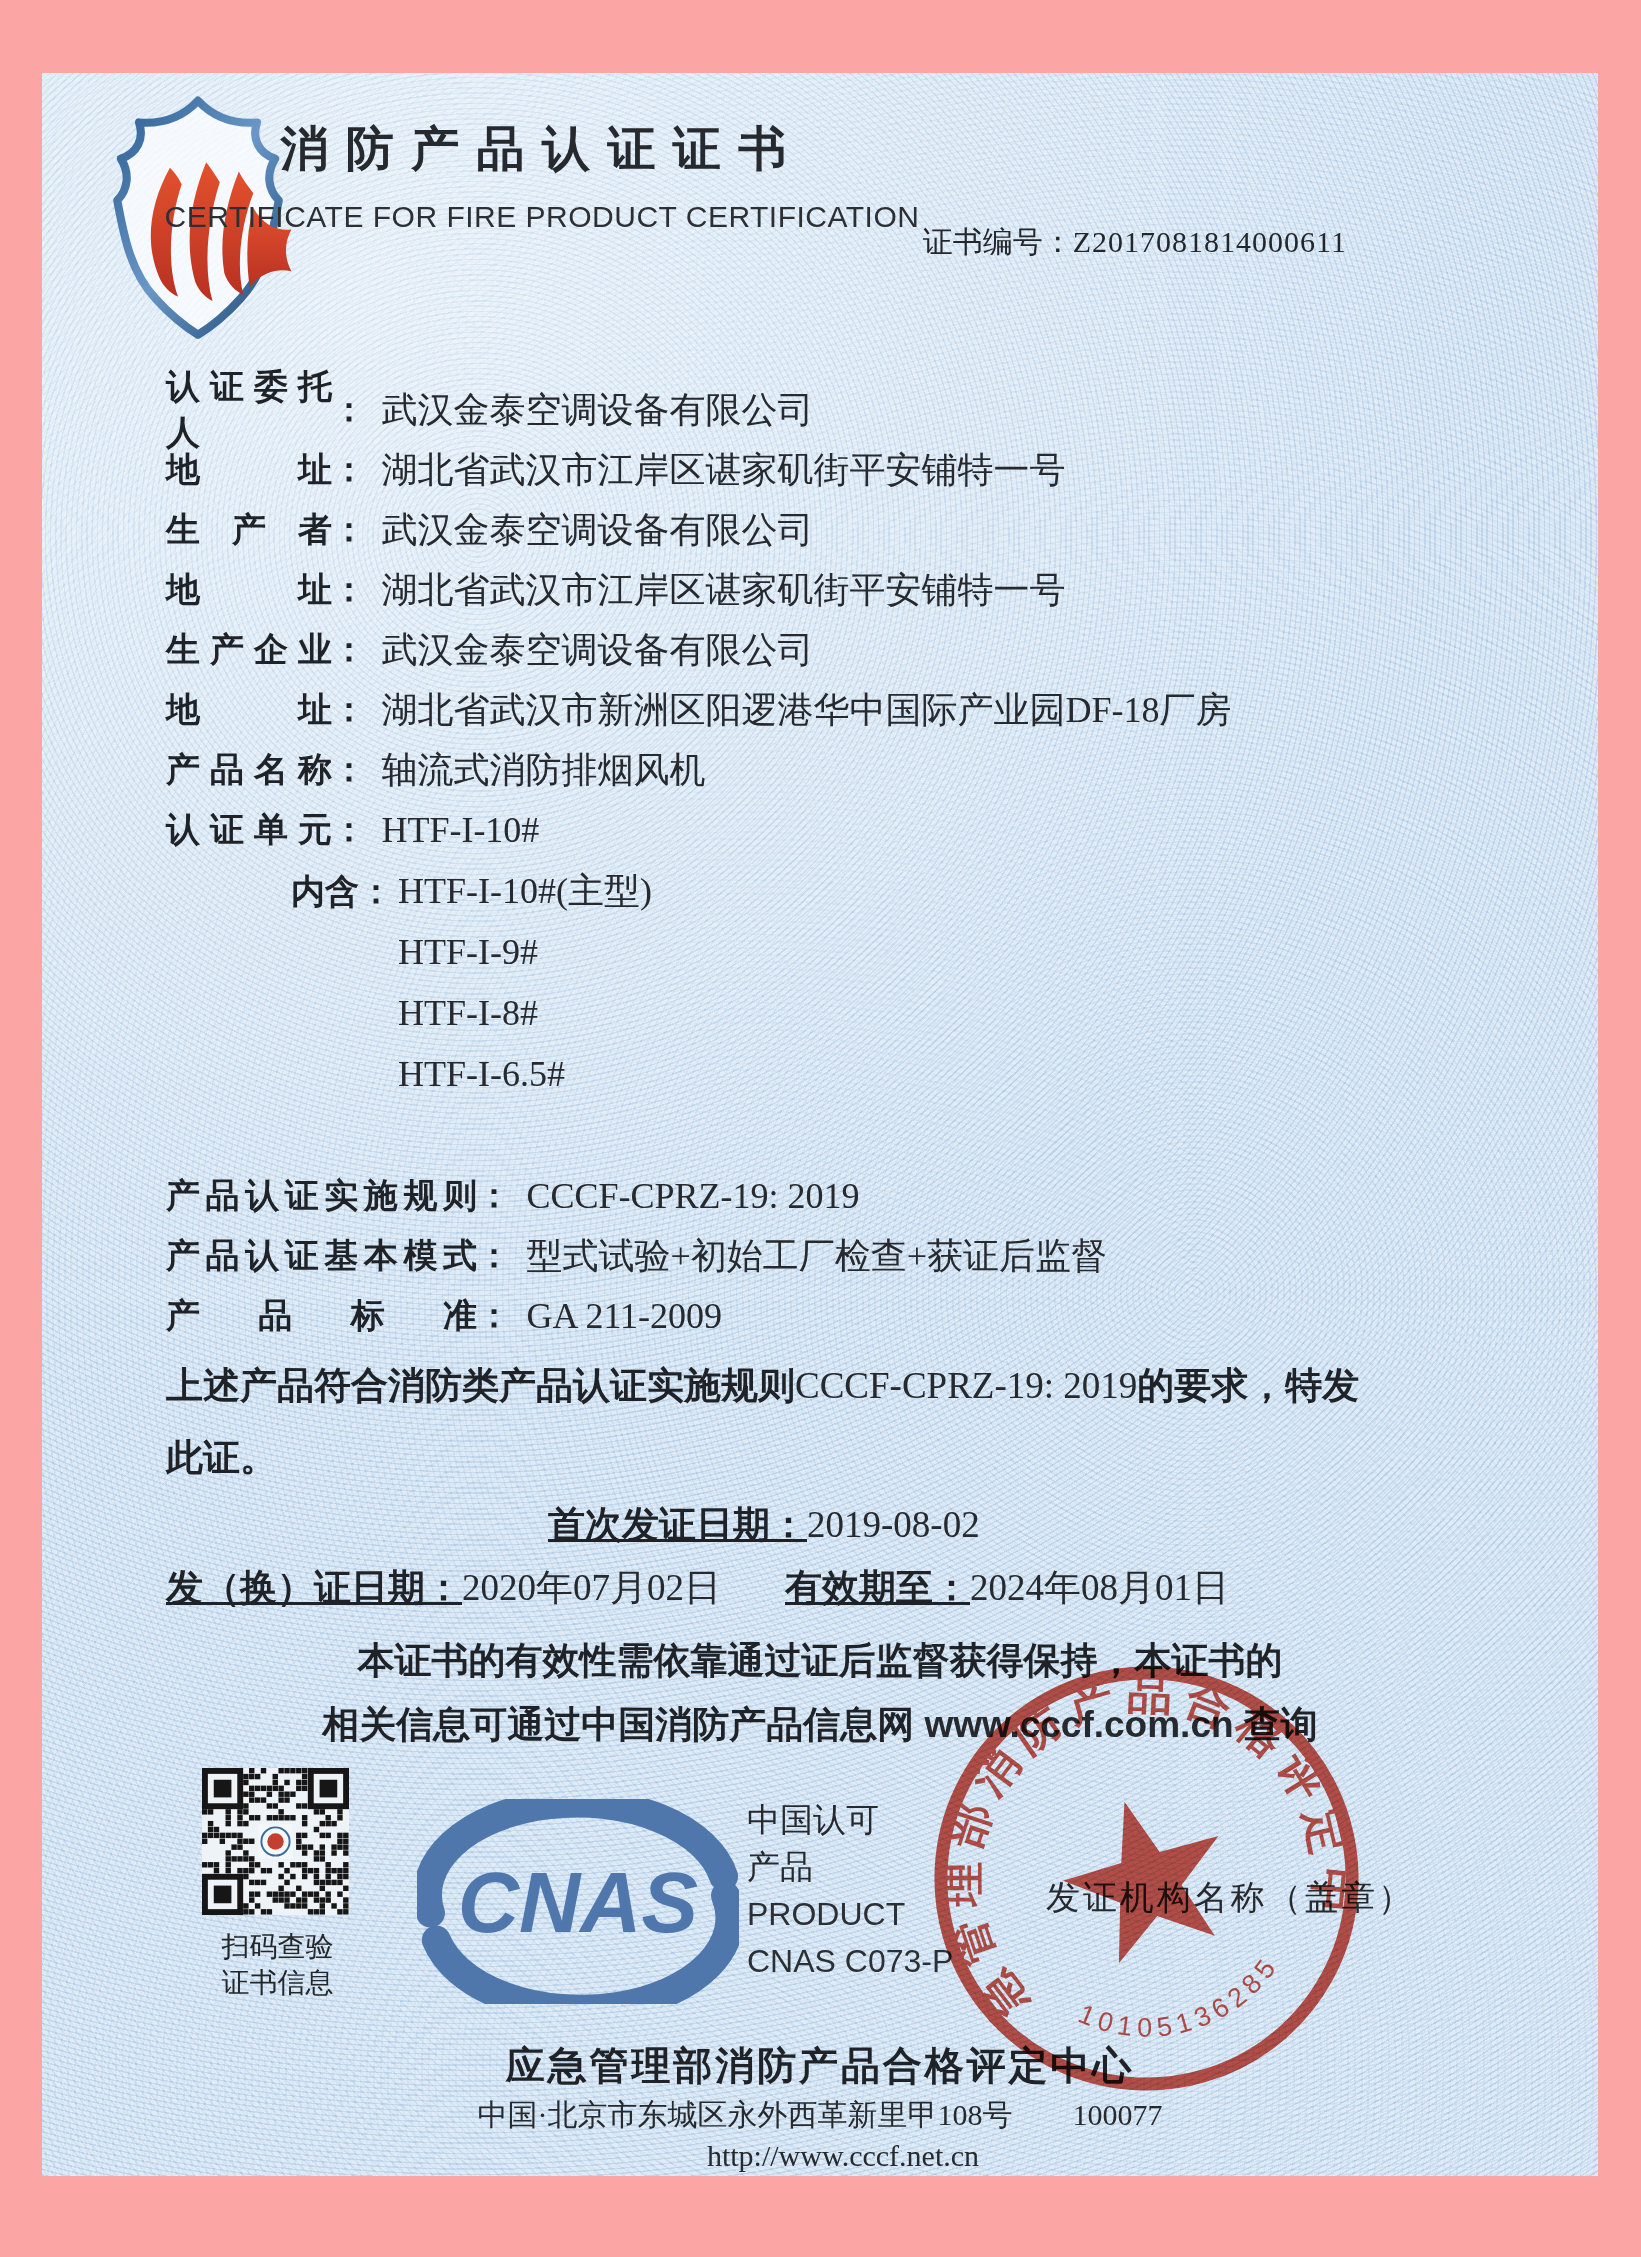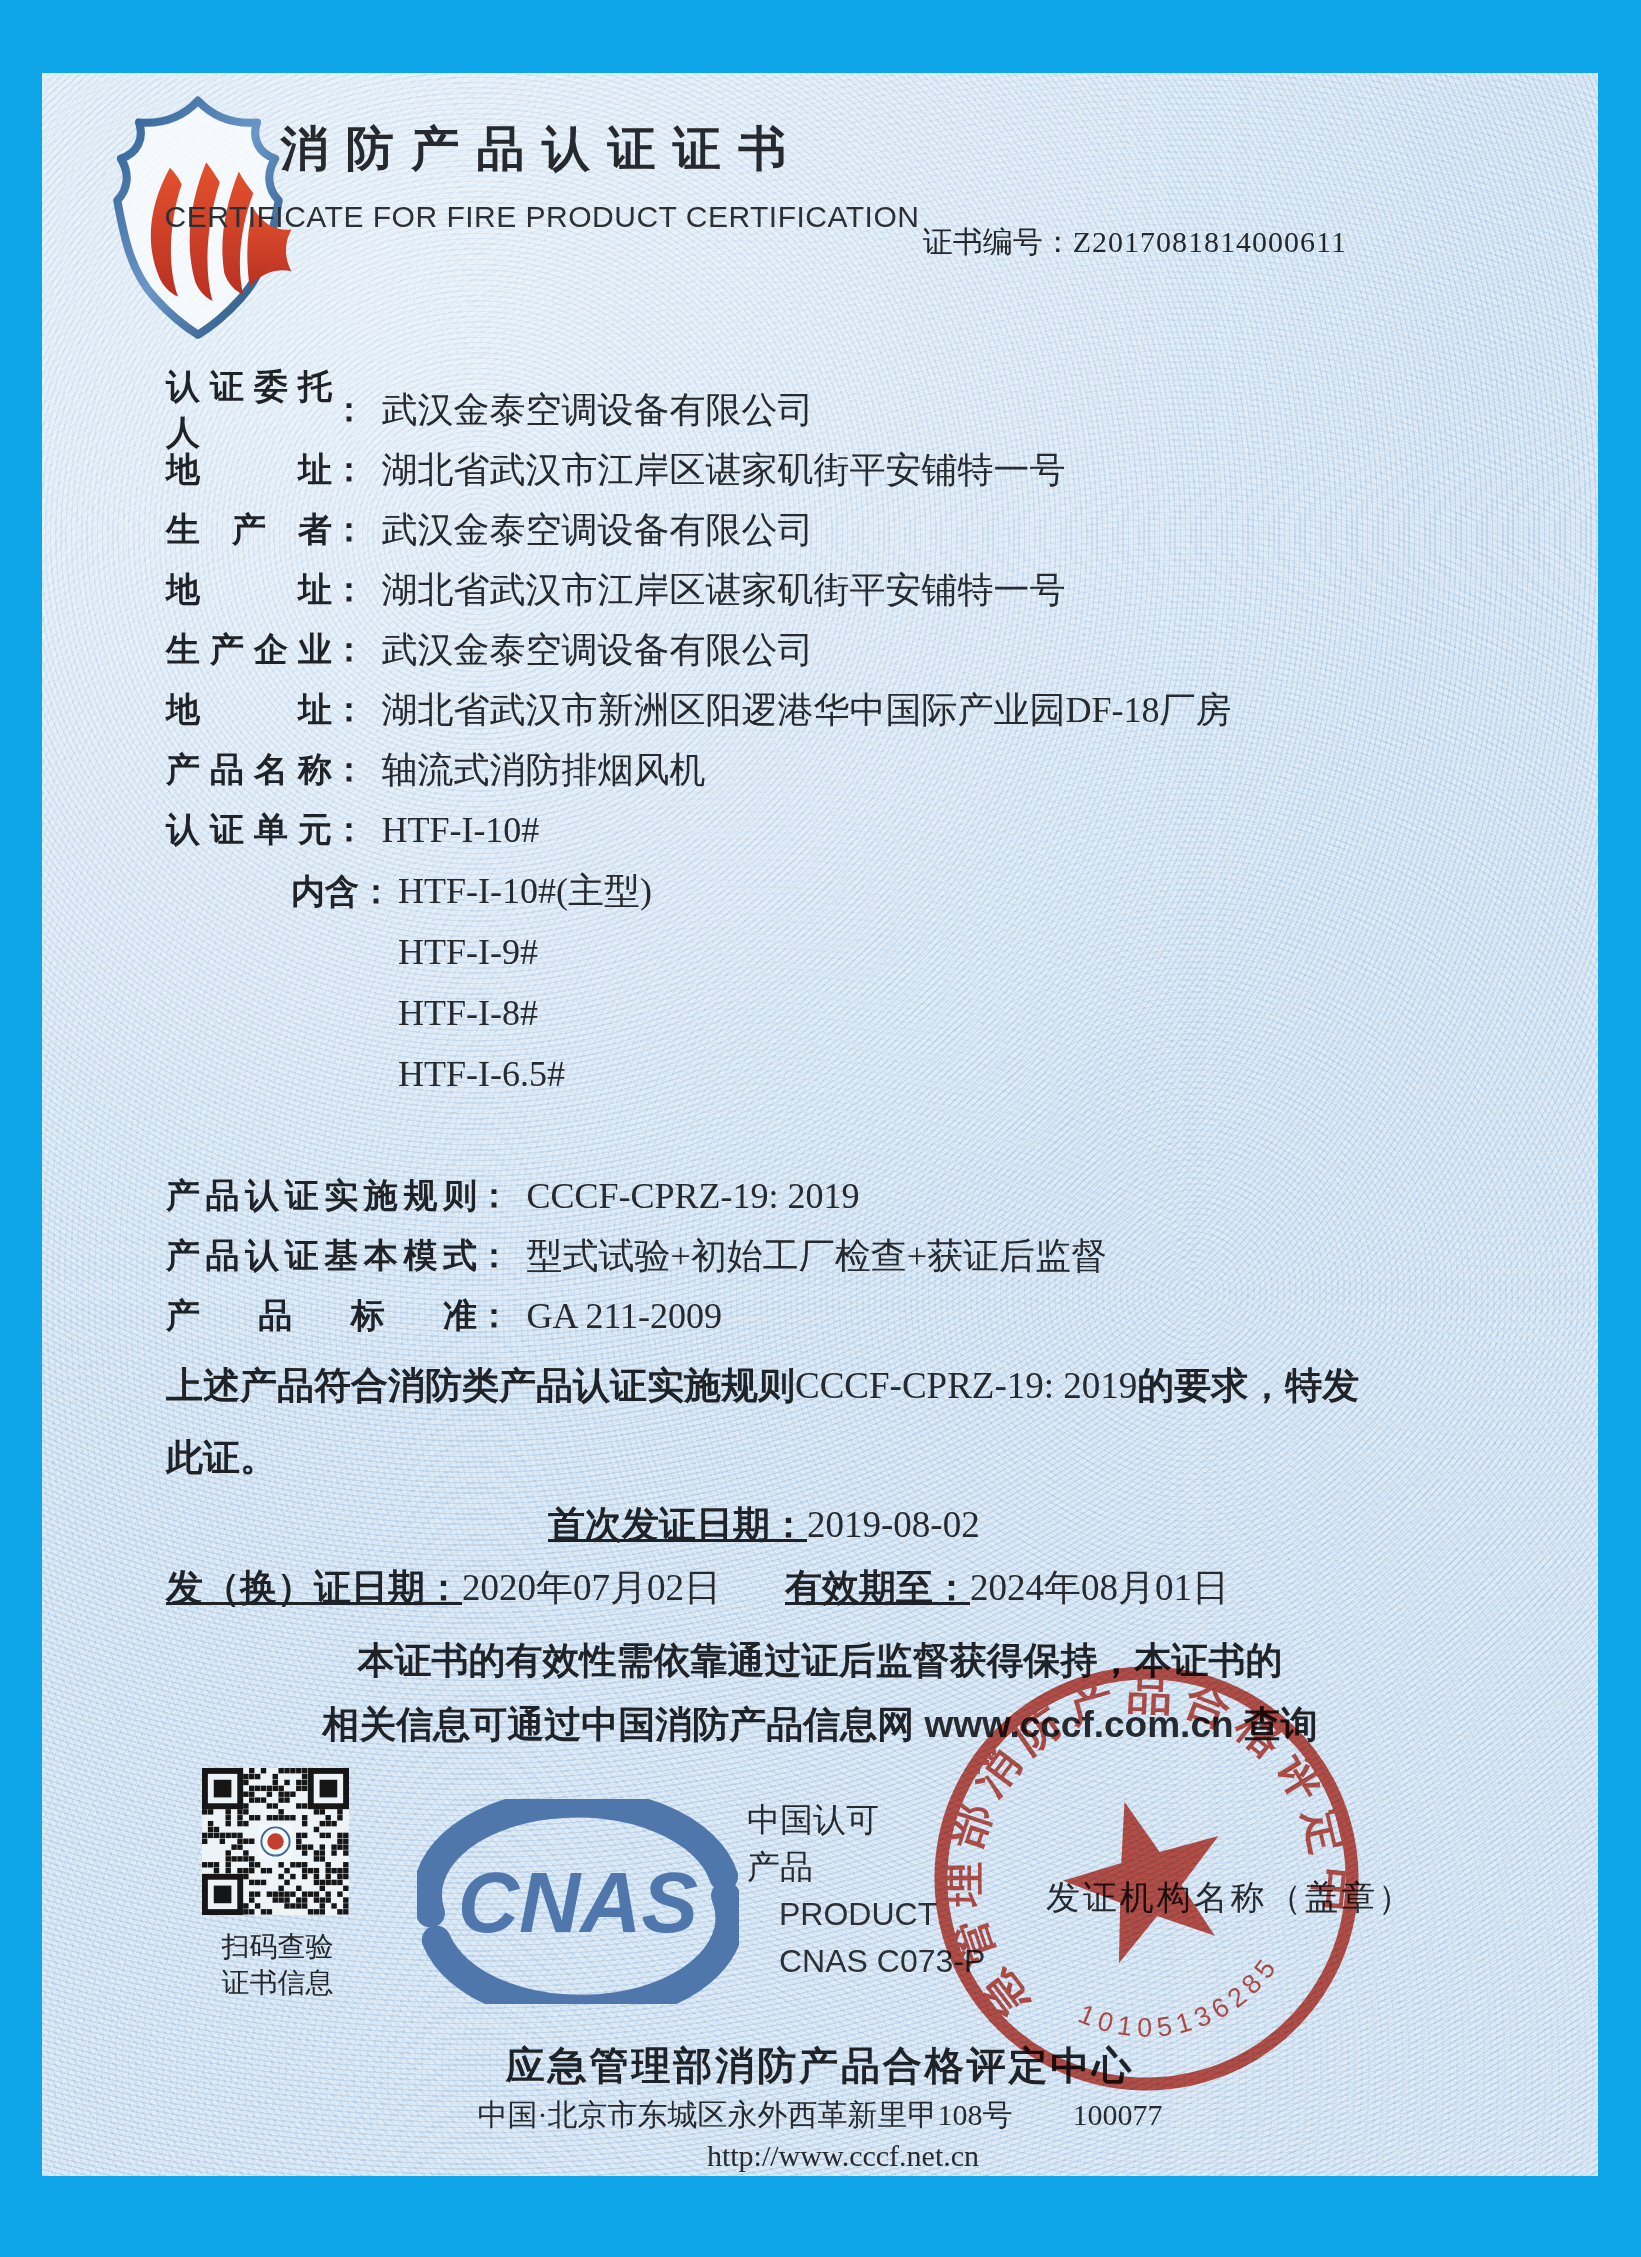--- a/index.html
+++ b/index.html
@@ -1,19 +1,19 @@
 <!DOCTYPE html>
 <html><head>
 <meta charset="utf-8">
 <style>
   * { margin:0; padding:0; box-sizing:border-box; }
   html,body { background:#e8e8e6; }
   .page {
     position:relative; width:1641px; height:2257px; margin:0 auto;
-    background:#0ea5e9; overflow:hidden;
+    background:#fca5a5; overflow:hidden;
     font-family:"Liberation Serif", serif;
   }
   
   .panel {
     position:absolute; left:42px; top:73px; width:1556px; height:2103px;
     background-color:#d8e5f1;
     background-image:
       radial-gradient(circle at 20% 10%, rgba(255,255,255,.45), rgba(255,255,255,0) 50%),
       repeating-radial-gradient(circle at 28% 22%, rgba(163,195,226,.40) 0 1.5px, rgba(224,236,247,.40) 1.5px 5.2px),
       repeating-radial-gradient(circle at 74% 58%, rgba(168,199,229,.38) 0 1.6px, rgba(226,237,248,.38) 1.6px 6px),
@@ -71,21 +71,21 @@
   .notice { left:0; top:1556px; width:1556px; text-align:center; line-height:64px; }
 
   
   .qr-block { left:160px; top:1695px; width:151px; text-align:center; }
   .qr-box { width:147px; height:147px; }
   .qr-caption { margin-top:13.5px; font-size:28px; color:#23262a; line-height:36px; }
 
   .cnas { left:375px; top:1726px; width:322px; height:205px; }
   .accred { left:705px; top:1724px; }
   .accred .cn { font-size:33px; color:#26292d; line-height:47px; }
-  .accred .en { font-family:"Liberation Sans", sans-serif; font-size:32px; color:#2c3034; line-height:47px;margin-left:32px; }
+  .accred .en { font-family:"Liberation Sans", sans-serif; font-size:32px; color:#2c3034; line-height:47px; }
 
   .issuer-label { left:1004px; top:1802px; font-size:34px; letter-spacing:2.9px; color:#26292d; z-index:1; }
   .seal { left:865px; top:1566px; width:479px; height:479px; transform:rotate(-16deg); opacity:.88; mix-blend-mode:multiply; z-index:2; }
 
   .org-name {
     left:0; top:1966px; width:1556px; text-align:center;
     font-family:"Liberation Sans", sans-serif; font-weight:bold;
     font-size:39px; letter-spacing:2.9px; color:#1f2226;
   }
   .org-address { left:0; top:2022px; width:1556px; text-align:center; font-size:30px; color:#26292d; }

